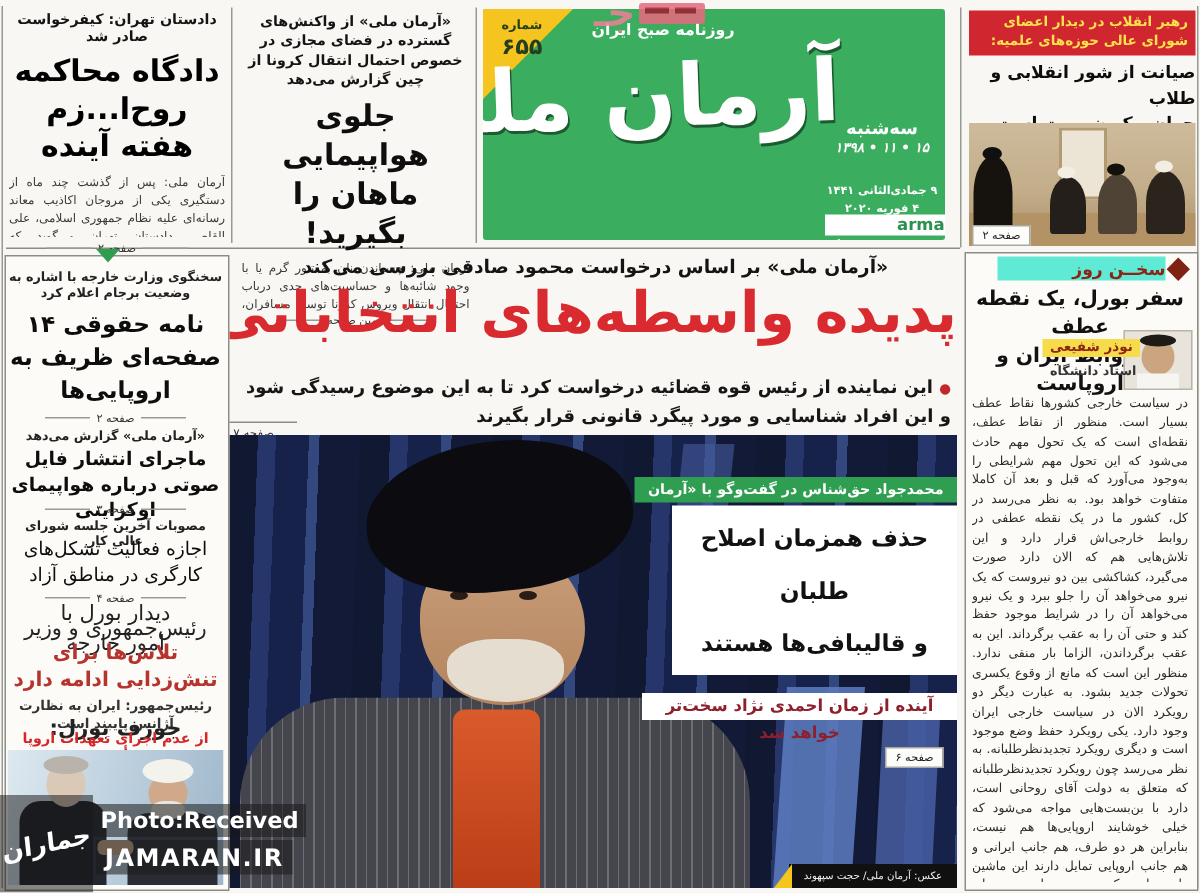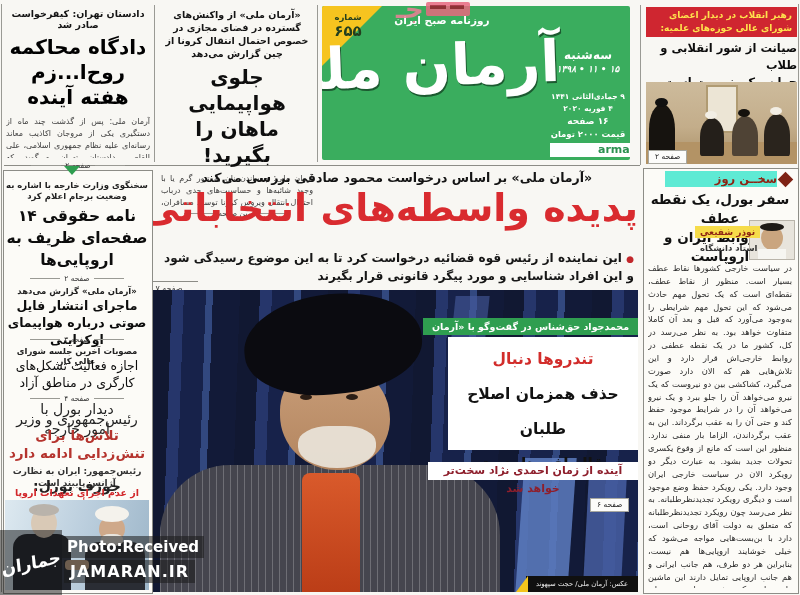--- a/index.html
+++ b/index.html
@@ -48,21 +48,21 @@
 
 <div class="abs" style="left:322px;top:6px;width:308px;height:154px;background:#3aad5e;border-radius:2px;overflow:hidden;">
   <div class="abs" style="left:0;top:0;width:0;height:0;border-top:60px solid #f6c41f;border-right:60px solid transparent;"></div>
   <div class="abs rtl" style="left:4px;top:6px;width:44px;text-align:center;color:#233f1e;">
     <div style="font-size:8.5px;font-weight:bold;">شماره</div>
     <div style="font-size:15px;font-weight:bold;">۶۵۵</div>
   </div>
   <div class="abs rtl" style="left:62px;top:8px;width:116px;text-align:center;color:#fff;font-size:10.5px;font-weight:bold;">روزنامه صبح ایران</div>
   <div class="abs rtl" style="left:0;right:70px;top:26px;text-align:center;color:#ffffff;font-size:57px;font-weight:bold;
        transform:rotate(-2deg);text-shadow:1px 2px 0 #1c5a30;white-space:nowrap;">آرمان ملی</div>
-  <div class="abs rtl" style="left:226px;top:42px;width:80px;text-align:center;color:#fff;">
+  <div class="abs rtl" style="left:226px;top:72px;width:80px;text-align:center;color:#fff;">
     <div style="font-size:12px;font-weight:bold;">سه‌شنبه</div>
     <div style="font-size:9px;font-weight:bold;margin-top:2px;font-style:italic;">۱۵ • ۱۱ • ۱۳۹۸</div>
     <div style="font-size:7.5px;font-weight:bold;margin-top:18px;">۹ جمادی‌الثانی ۱۴۴۱</div>
     <div style="font-size:7.5px;font-weight:bold;margin-top:3px;">۴ فوریه ۲۰۲۰</div>
     <div style="font-size:9px;font-weight:bold;margin-top:3px;">۱۶ صفحه</div>
     <div style="font-size:8.5px;font-weight:bold;margin-top:3px;">قیمت ۲۰۰۰ تومان</div>
   </div>
   <div class="abs ltr" style="left:228px;top:137px;width:76px;height:14px;background:#fff;color:#2c9150;
        font-size:11px;font-weight:bold;text-align:center;line-height:14px;padding-left:48px;">armanmeli.ir</div>
 </div>
@@ -111,21 +111,20 @@
   <div class="abs" style="left:128px;top:72px;width:110px;height:108px;border-radius:46% 54% 48% 52%;background:linear-gradient(180deg,#c99e79,#b3855f);"></div>
   <div class="abs" style="left:148px;top:104px;width:12px;height:6px;border-radius:50%;background:#2a1d15;"></div>
   <div class="abs" style="left:194px;top:104px;width:12px;height:6px;border-radius:50%;background:#2a1d15;"></div>
   <div class="abs" style="left:146px;top:136px;width:78px;height:42px;border-radius:40% 40% 50% 50%;background:#e9e4da;opacity:.92;"></div>
   <div class="abs" style="left:92px;top:4px;width:178px;height:100px;border-radius:50% 50% 46% 46%;background:#0b0b10;transform:rotate(-6deg);"></div>
 
   <div class="abs rtl" style="left:271px;top:28px;width:215px;height:17px;background:#2f9e50;color:#fff;
        font-size:9.5px;font-weight:bold;line-height:17px;text-align:center;">محمدجواد حق‌شناس در گفت‌وگو با «آرمان ملی»:</div>
   <div class="abs rtl" style="left:296px;top:47px;width:178px;height:103px;background:#ffffff;padding:5px 6px;
        text-align:center;font-weight:bold;font-size:15.5px;line-height:35px;letter-spacing:-0.4px;color:#121212;">
-    <div style="color:#d22d2b;">تندروها دنبال</div>
     <div>حذف همزمان اصلاح طلبان</div>
     <div>و قالیبافی‌ها هستند</div>
   </div>
   <div class="abs rtl" style="left:276px;top:172px;width:210px;height:18px;background:#ffffff;color:#8e1f2c;
        font-size:11px;font-weight:bold;line-height:18px;text-align:center;">آینده از زمان احمدی نژاد سخت‌تر خواهد شد</div>
   <div class="tag" style="left:438px;top:208px;">صفحه ۶</div>
   <div class="abs rtl" style="left:374px;top:286px;width:112px;height:16px;background:#101010;color:#efefef;
        font-size:6.8px;line-height:16px;text-align:center;">عکس: آرمان ملی/ حجت سپهوند</div>
   <div class="abs" style="left:364px;top:286px;width:0;height:0;border-bottom:16px solid #f3c51d;border-left:12px solid transparent;"></div>
 </div>

